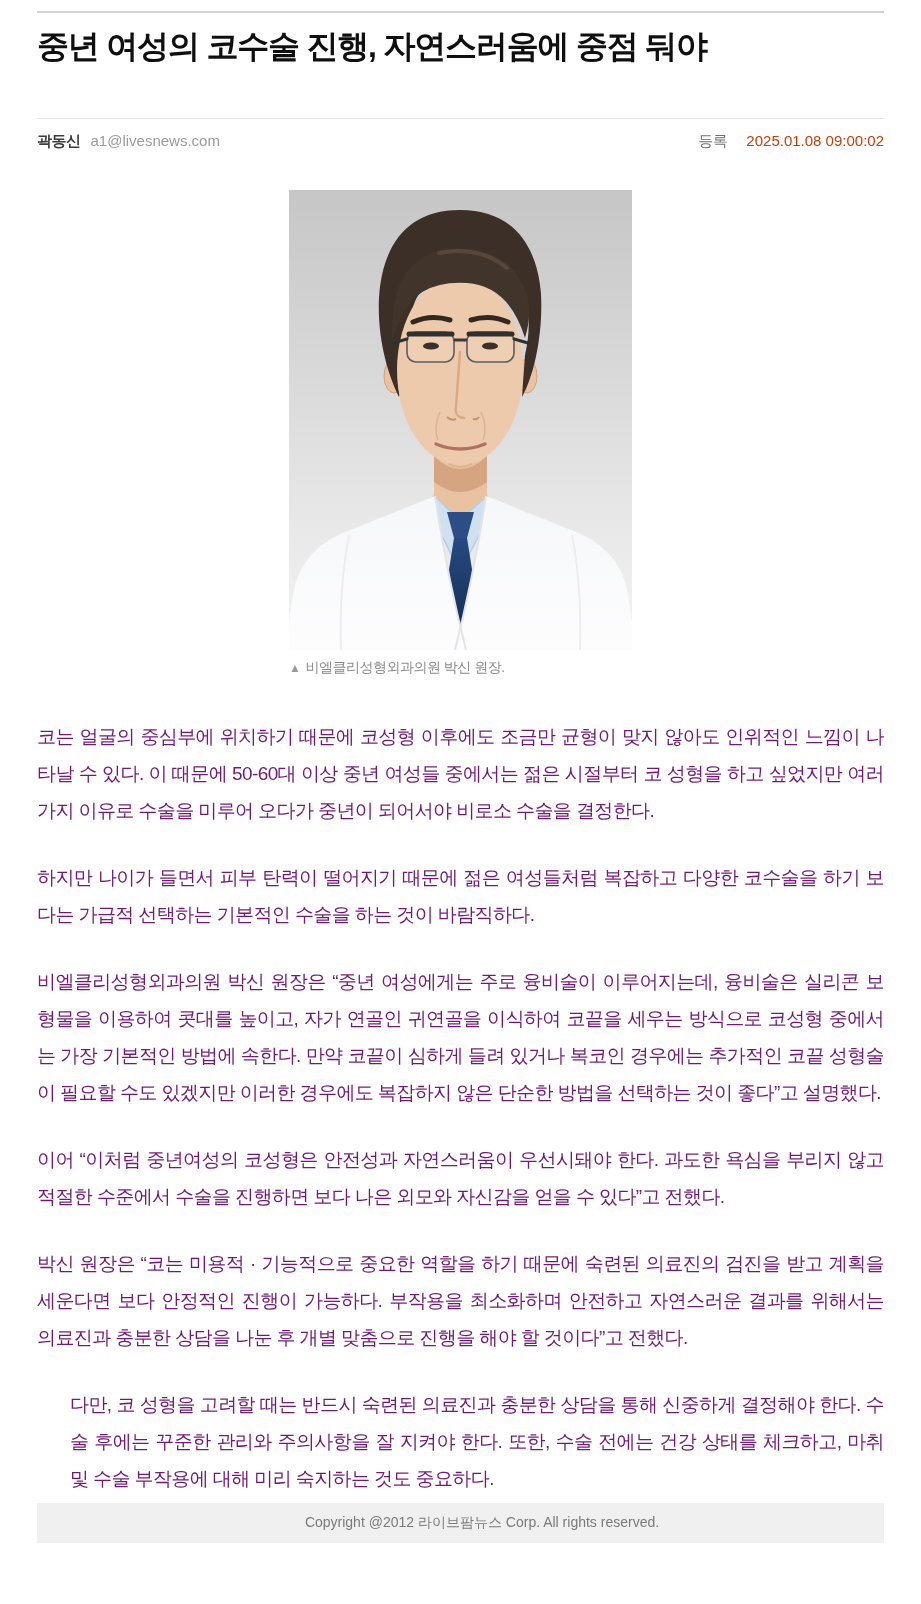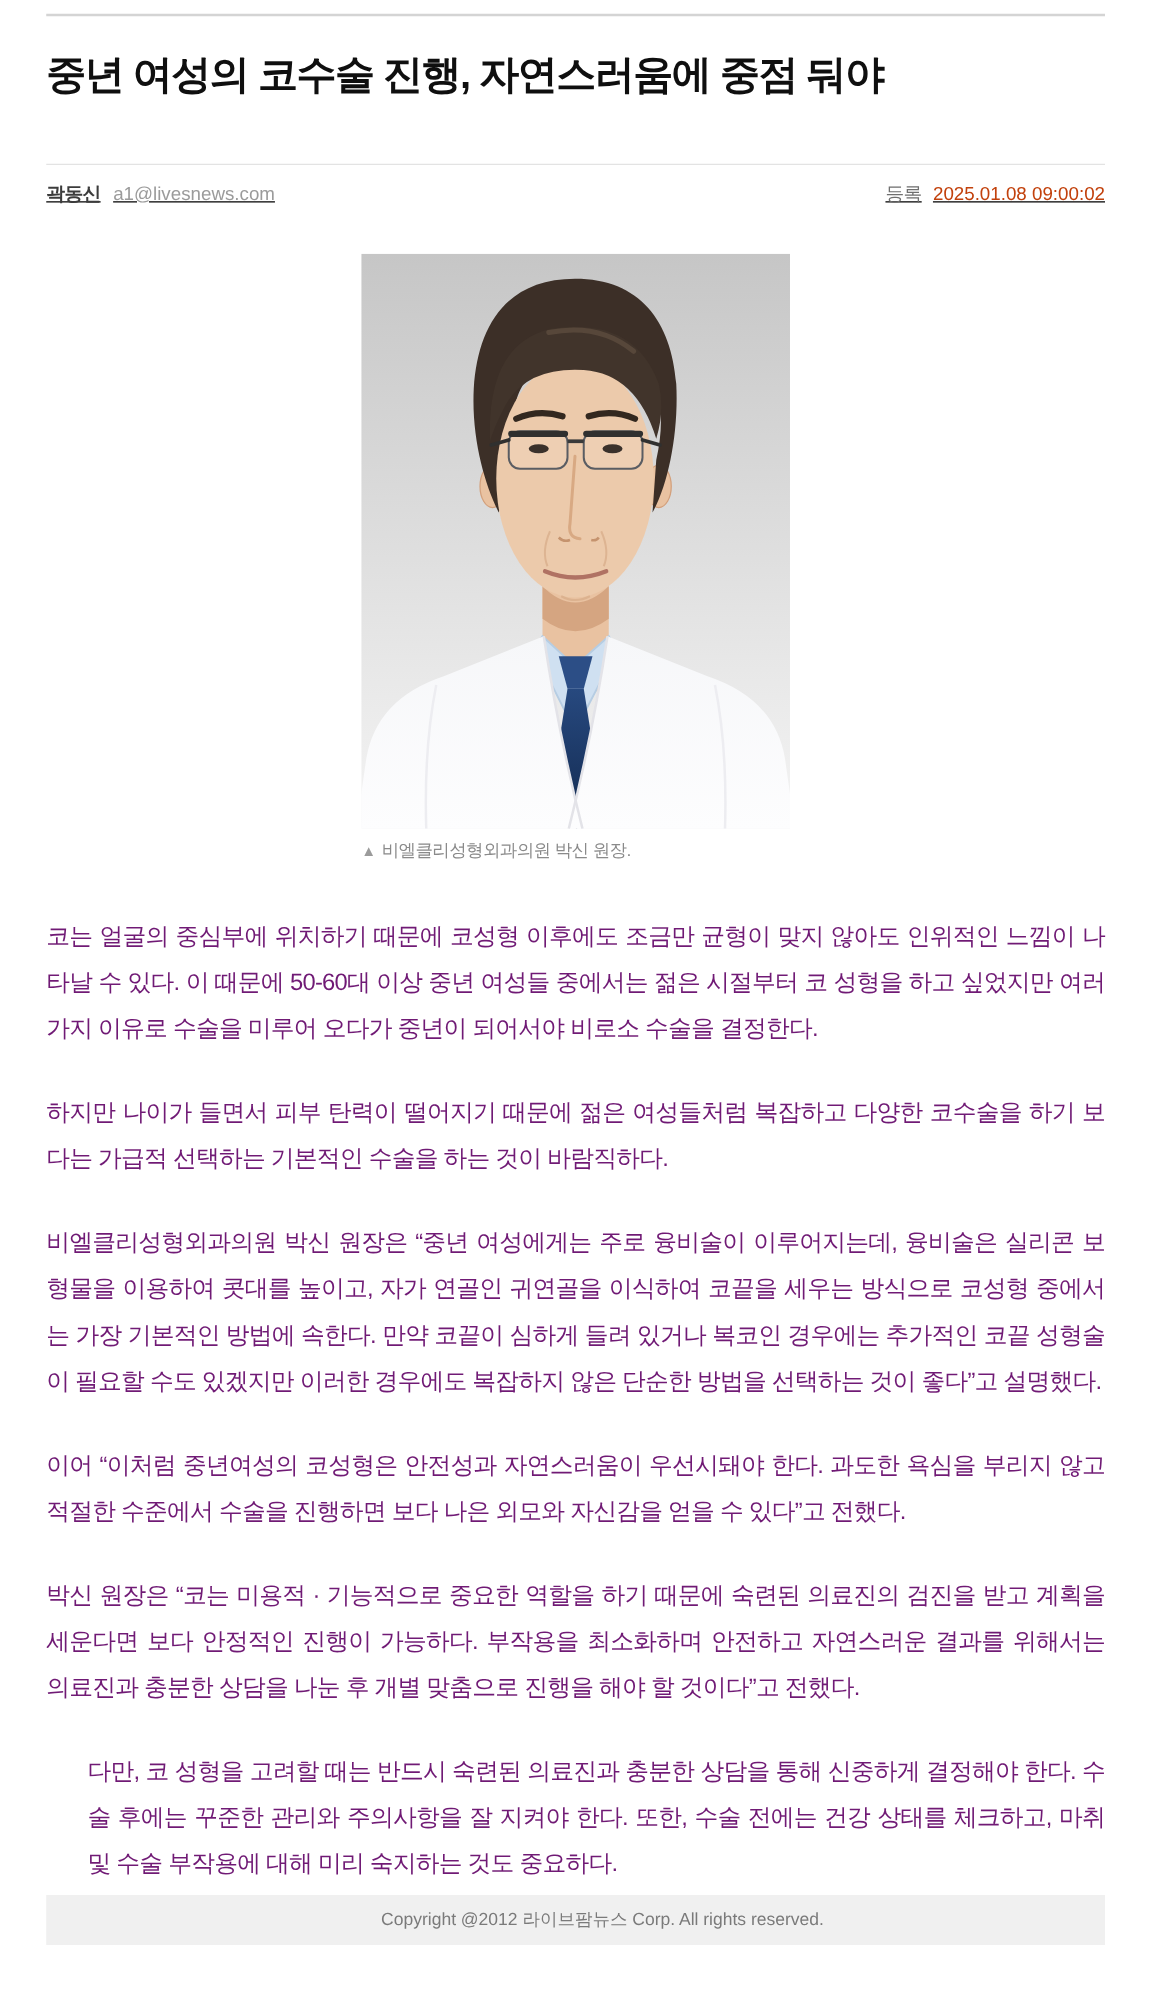--- a/index.html
+++ b/index.html
@@ -3,43 +3,42 @@
 <meta charset="utf-8">
 <style>
   * { margin: 0; padding: 0; box-sizing: border-box; }
   html, body { width: 921px; background: #ffffff; }
   body { height: 1604px; overflow: hidden; font-family: "Liberation Sans", sans-serif; }
   .page { width: 921px; padding: 11px 37px 0 37px; }
 
   .top-line { height: 2px; background: #d4d4d4; }
 
   .headline {
-    margin-top: 25px;
+    margin-top: 12px;
     font-size: 32px;
     line-height: 42px;
     font-weight: 800;
     color: #0f0f0f;
     letter-spacing: -1.2px;
   }
 
   .meta-divider { margin-top: 51px; height: 1px; background: #e3e3e3; }
 
   .byline {
     margin-top: 13px;
     height: 21px;
     display: flex;
     justify-content: space-between;
-    align-items: center;
+    align-items: flex-start;
     font-size: 15px;
-    text-decoration: underline;
   }
   .byline-left { display: flex; align-items: baseline; gap: 10px; }
   .author-name { color: #3c3c3c; font-weight: 700; letter-spacing: -0.5px; }
   .author-email { color: #9b9b9b; }
-  .byline-right { display: flex; align-items: baseline; gap: 9px; }
+  .byline-right { display: flex; align-items: baseline; gap: 19px; }
   .reg-label { color: #6f6f6f; letter-spacing: -0.5px; }
   .reg-time { color: #c2410c; }
 
   figure { margin-top: 37px; width: 100%; text-align: center; }
   .photo-frame { width: 343px; height: 460px; margin: 0 auto; display: block; }
   figcaption {
     width: 343px; margin: 8px auto 0 auto;
     text-align: left; font-size: 14px; line-height: 19px;
     color: #8a8a8a; letter-spacing: -0.5px;
   }

